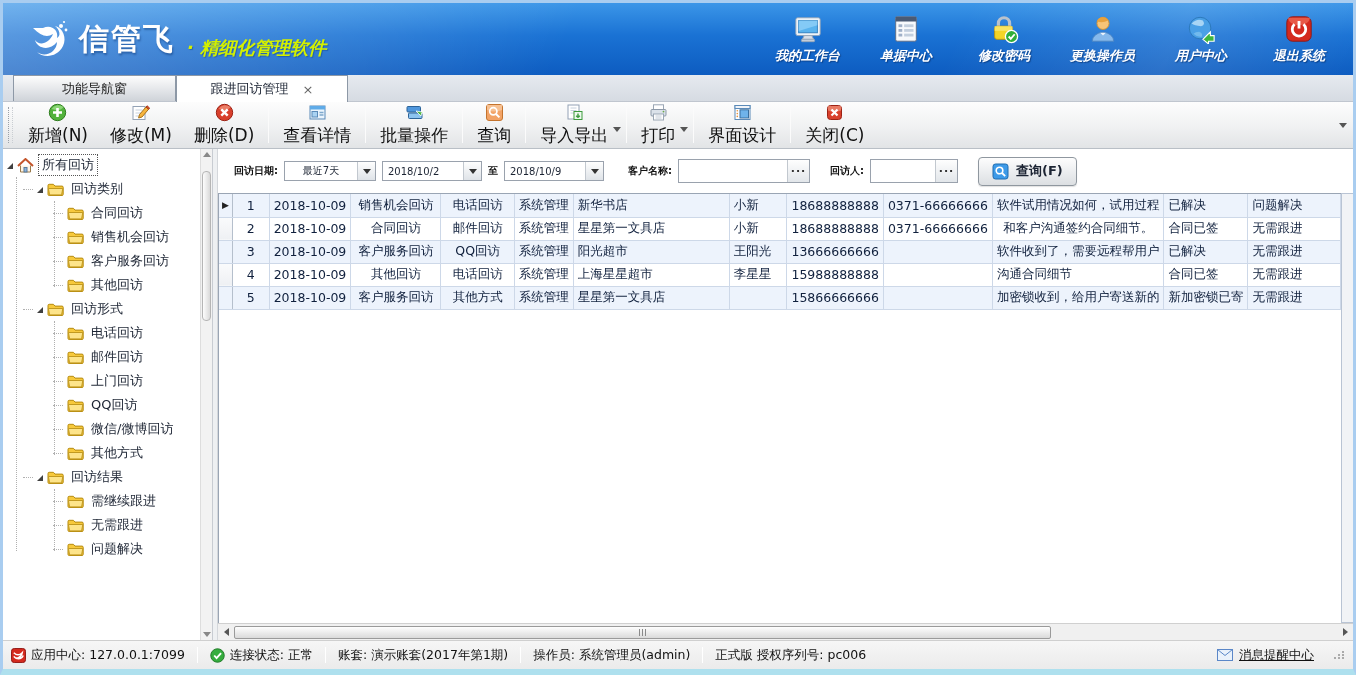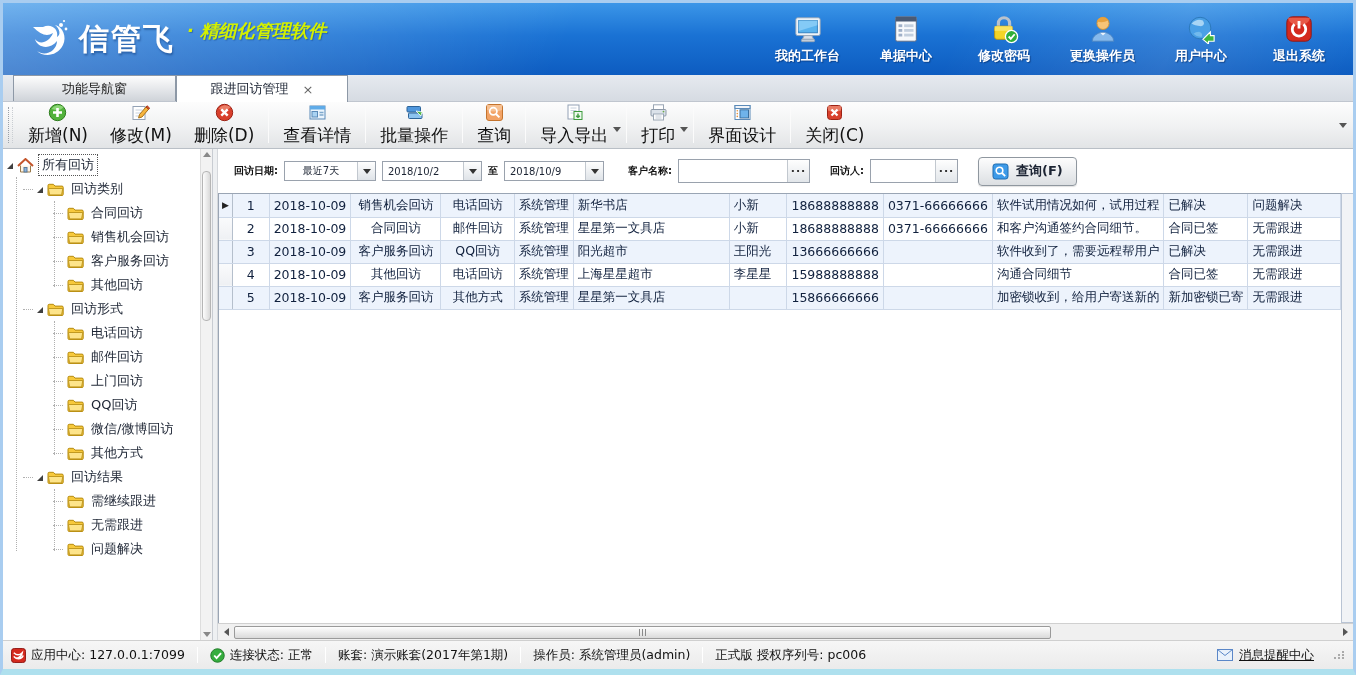--- a/index.html
+++ b/index.html
@@ -12,28 +12,28 @@
   
   .banner {
     height:72px; flex:0 0 72px; position:relative;
     background:linear-gradient(180deg,#3b96e8 0%,#1a72d4 45%,#0d5cc0 100%);
     display:flex; align-items:center; justify-content:space-between; padding:0 14px 0 24px;
     overflow:hidden;
   }
   .banner::before { content:""; position:absolute; left:0; top:0; width:100%; height:100%;
     background:linear-gradient(115deg, rgba(255,255,255,.28) 0%, rgba(255,255,255,.10) 28%, rgba(255,255,255,0) 42%, rgba(255,255,255,0) 70%, rgba(255,255,255,.12) 86%, rgba(255,255,255,0) 100%);
     pointer-events:none; }
-  .logo { display:flex; align-items:flex-start; gap:8px; z-index:1; }
+  .logo { display:flex; align-items:flex-end; gap:8px; z-index:1; }
   .logo-mark { width:44px; height:40px; }
   .logo-text { font-size:30px; font-weight:bold; color:#fff; letter-spacing:2px; text-shadow:1px 2px 2px rgba(0,40,100,.4); }
   .logo-tag { font-size:18px; font-weight:bold; font-style:italic; color:#d3f000; margin-left:4px; text-shadow:1px 1px 1px rgba(0,40,100,.35); }
   .banner-nav { display:flex; align-items:flex-end; gap:34px; z-index:1; padding-right:8px; }
   .bn-item { display:flex; flex-direction:column; align-items:center; gap:3px; cursor:pointer; min-width:64px; }
   .bn-item svg { width:30px; height:30px; }
-  .bn-label { color:#fff; font-weight:bold; font-size:13px; text-shadow:1px 1px 1px rgba(0,30,80,.5); white-space:nowrap; }
+  .bn-label { color:#fff; font-weight:bold; font-size:13px; text-shadow:1px 1px 1px rgba(0,30,80,.5); white-space:nowrap;font-style:italic; }
 
   
   .tabstrip { height:27px; flex:0 0 27px; background:linear-gradient(180deg,#e6eaef,#d6dbe2); display:flex; align-items:flex-end; padding-left:10px; border-bottom:1px solid #c0c6cf; }
   .tab { height:26px; display:flex; align-items:center; justify-content:center; gap:14px; border:1px solid #8d98a6; border-bottom:none; font-size:13px; cursor:pointer; }
   .tab.inactive { width:163px; background:linear-gradient(180deg,#fdfdfd,#cfd3d9); color:#222; }
   .tab.active { width:172px; background:#fff; margin-bottom:-1px; height:27px; }
   .tab .close-x { color:#666; font-size:13px; cursor:pointer; }
 
   
   .toolbar { height:47px; flex:0 0 47px; background:linear-gradient(180deg,#fdfdfd 0%,#f0f1f2 55%,#e2e4e6 100%); border-bottom:1px solid #b9bfc6; display:flex; align-items:center; padding:2px 4px 2px 2px; }
@@ -569,21 +569,21 @@
                   <td class="ind"></td>
                   <td style="text-align:center">2</td>
                   <td style="text-align:center">2018-10-09</td>
                   <td style="text-align:center">合同回访</td>
                   <td style="text-align:center">邮件回访</td>
                   <td style="text-align:center">系统管理</td>
                   <td style="text-align:left">星星第一文具店</td>
                   <td style="text-align:left">小新</td>
                   <td style="text-align:left">18688888888</td>
                   <td style="text-align:left">0371-66666666</td>
-                  <td style="text-align:left">和客户沟通签约合同细节。</td>
+                  <td style="text-align:center">和客户沟通签约合同细节。</td>
                   <td style="text-align:left">合同已签</td>
                   <td style="text-align:left">无需跟进</td>
                 </tr>
                 <tr class="odd">
                   <td class="ind"></td>
                   <td style="text-align:center">3</td>
                   <td style="text-align:center">2018-10-09</td>
                   <td style="text-align:center">客户服务回访</td>
                   <td style="text-align:center">QQ回访</td>
                   <td style="text-align:center">系统管理</td>

